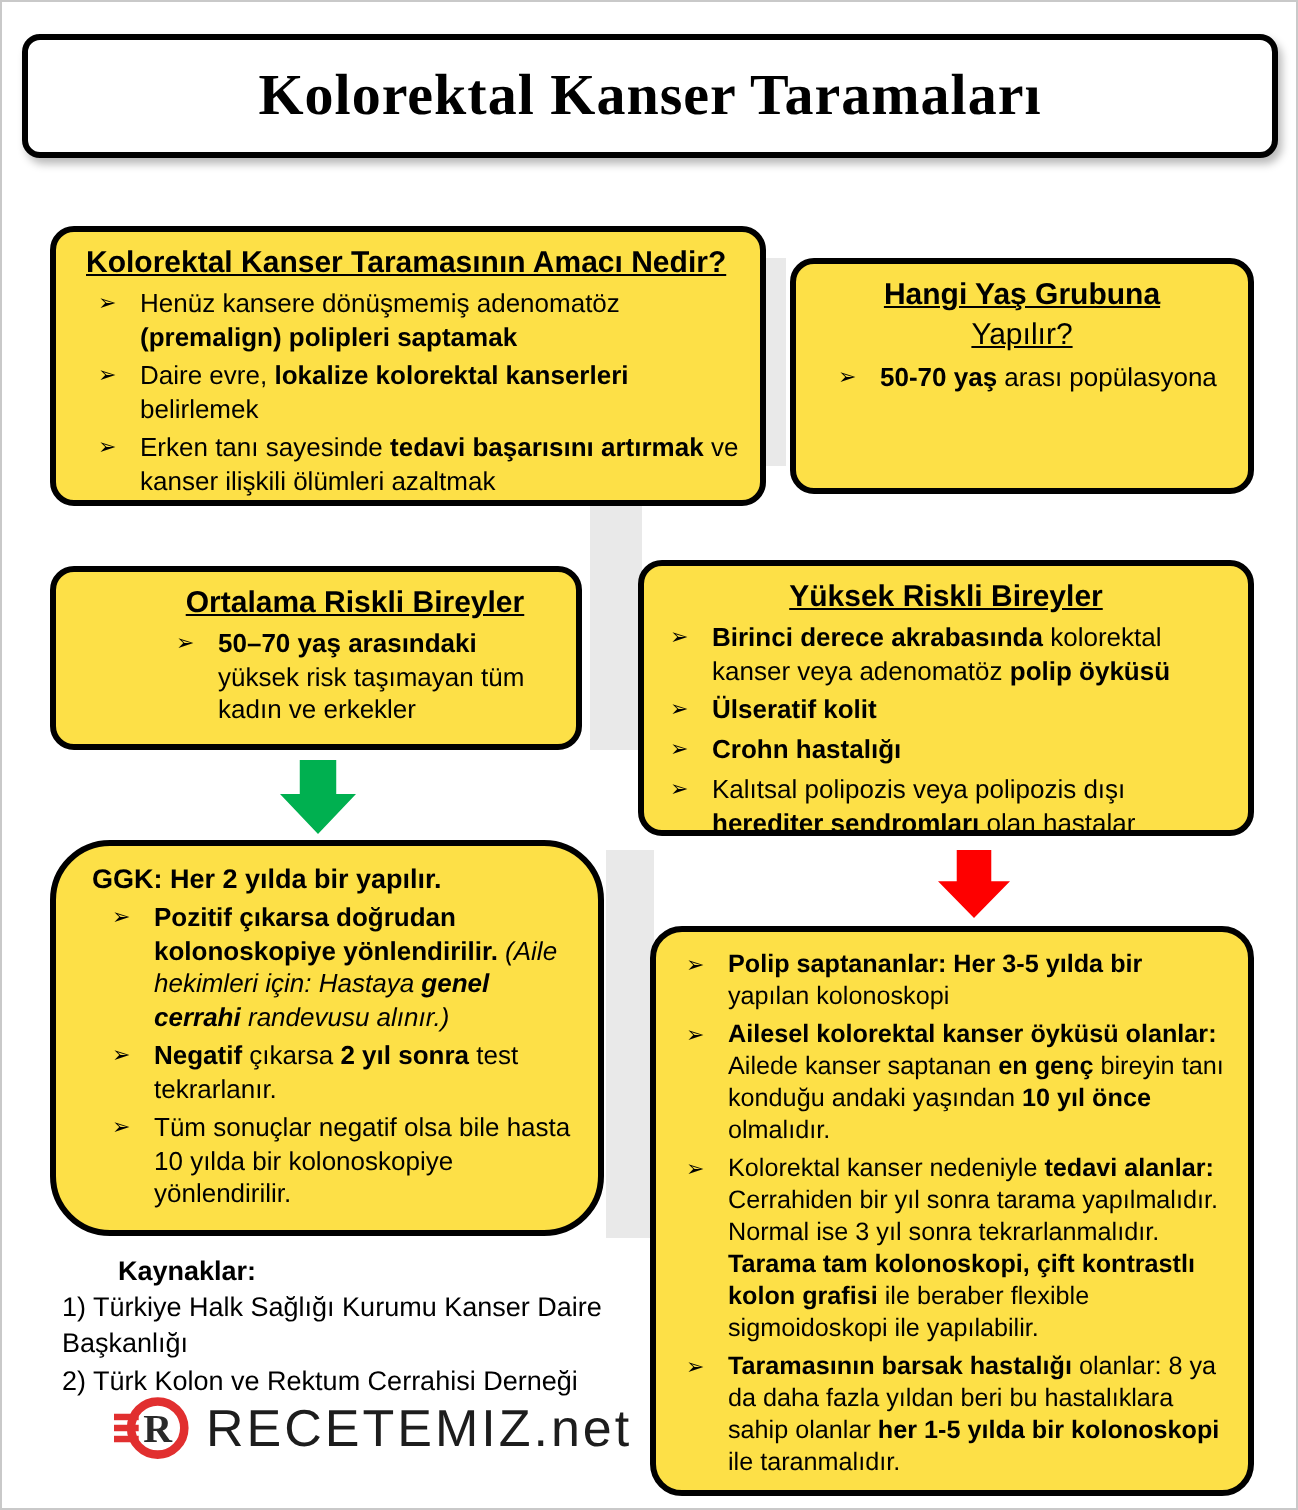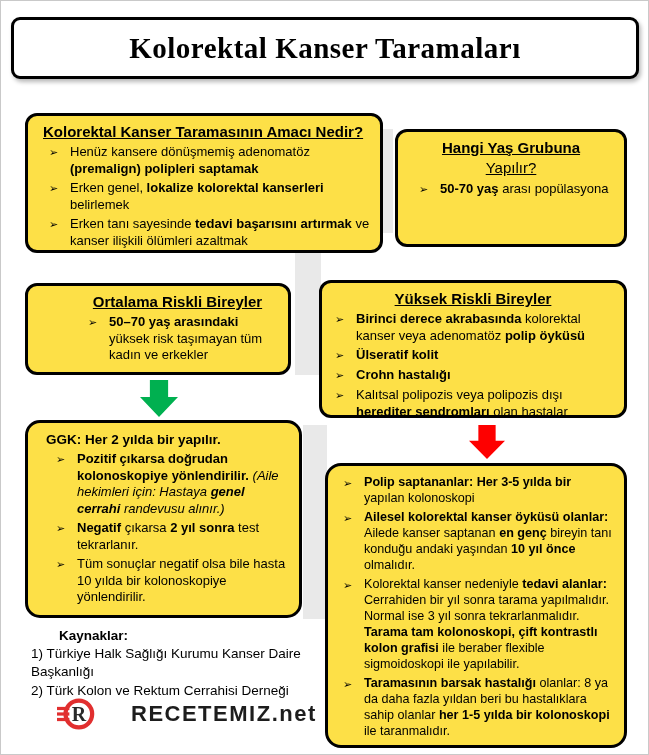--- a/index.html
+++ b/index.html
@@ -9,39 +9,39 @@
   .box{position:absolute;background:#fde047;border:3px solid #000;border-radius:12px;
        padding:6px 9px;font-size:13px;line-height:1.27;z-index:1;box-sizing:border-box;}
   #title-banner{position:absolute;left:10px;top:16px;width:628px;height:62px;background:#fff;
        border:3px solid #000;border-radius:9px;display:flex;align-items:center;justify-content:center;
        font-family:"Liberation Serif",serif;font-weight:bold;font-size:29px;letter-spacing:.5px;
        box-shadow:2px 3px 4px rgba(0,0,0,.28);z-index:1;box-sizing:border-box;}
   #purpose{left:24px;top:112px;width:358px;height:140px;}
   #age{left:394px;top:128px;width:232px;height:118px;}
   #average{left:24px;top:282px;width:266px;height:92px;padding-left:48px;}
   #high{left:318px;top:279px;width:308px;height:138px;}
-  #ggk{left:24px;top:419px;width:277px;height:198px;border-radius:15px;padding-left:16px;}
+  #ggk{left:24px;top:419px;width:277px;height:198px;border-radius:30px;padding-left:16px;}
   #protocol{left:324px;top:462px;width:302px;height:285px;border-radius:16px;font-size:12.6px;}
   .bt{font-weight:bold;font-size:15px;text-decoration:underline;}
   .ct{text-align:center;}
   .age-line{font-size:15px;line-height:1.32;text-decoration:underline;text-align:center;}
   .bold{font-weight:bold;}
   ul{list-style:none;margin:3px 0 0;padding:0;}
   li{display:flex;margin:0 0 3px;}
   .mk{flex:0 0 auto;width:13px;margin:0 8px 0 12px;font-size:11px;line-height:1.55;}
   .tx{flex:1;}
   .b{font-weight:bold;}
   .i{font-style:italic;}
   .arrow{position:absolute;z-index:1;clip-path:polygon(26% 0,74% 0,74% 46%,100% 46%,50% 100%,0 46%,26% 46%);}
   #green-arrow{left:139px;top:379px;width:38px;height:37px;}
   #red-arrow{left:468px;top:424px;width:36px;height:34px;}
   #sources{position:absolute;left:30px;top:626px;width:288px;font-size:13.5px;line-height:1.35;z-index:1;}
   #sources .hd{font-weight:bold;margin-left:28px;}
   #logo{position:absolute;left:56px;top:694px;display:flex;align-items:center;gap:8px;z-index:1;}
-  .logo-text{font-size:22px;font-weight:bold;letter-spacing:1.5px;color:#1d1d1d;margin-left:28px;}
+  .logo-text{font-size:26px;font-weight:normal;letter-spacing:1.5px;color:#1d1d1d;}
   .ggk-hd{font-weight:bold;font-size:13.5px;margin:2px 0 3px 2px;}
 </style>
 </head>
 <body>
 
 <div class="page">
 
   <div class="wm" style="left:332px;top:128px;width:60px;height:104px"></div>
   <div class="wm" style="left:294px;top:252px;width:26px;height:122px"></div>
   <div class="wm" style="left:302px;top:424px;width:24px;height:194px"></div>
@@ -52,21 +52,21 @@
 
   <div class="box" id="purpose">
     <div class="bt" style="margin-left:6px">Kolorektal Kanser Taramasının Amacı Nedir?</div>
     <ul>
       <li>
           <span class="mk">➢</span>
           <span class="tx"><span>Henüz kansere dönüşmemiş adenomatöz </span><span class="b">(premalign) polipleri saptamak</span></span>
         </li>
       <li>
           <span class="mk">➢</span>
-          <span class="tx"><span>Erken genel, </span><span class="b">lokalize kolorektal kanserleri</span><span> belirlemek</span></span>
+          <span class="tx"><span>Daire evre, </span><span class="b">lokalize kolorektal kanserleri</span><span> belirlemek</span></span>
         </li>
       <li>
           <span class="mk">➢</span>
           <span class="tx"><span>Erken tanı sayesinde </span><span class="b">tedavi başarısını artırmak</span><span> ve kanser ilişkili ölümleri azaltmak</span></span>
         </li>
     </ul>
   </div>
 
   <div class="box" id="age">
     <div class="age-line bold">Hangi Yaş Grubuna</div>

